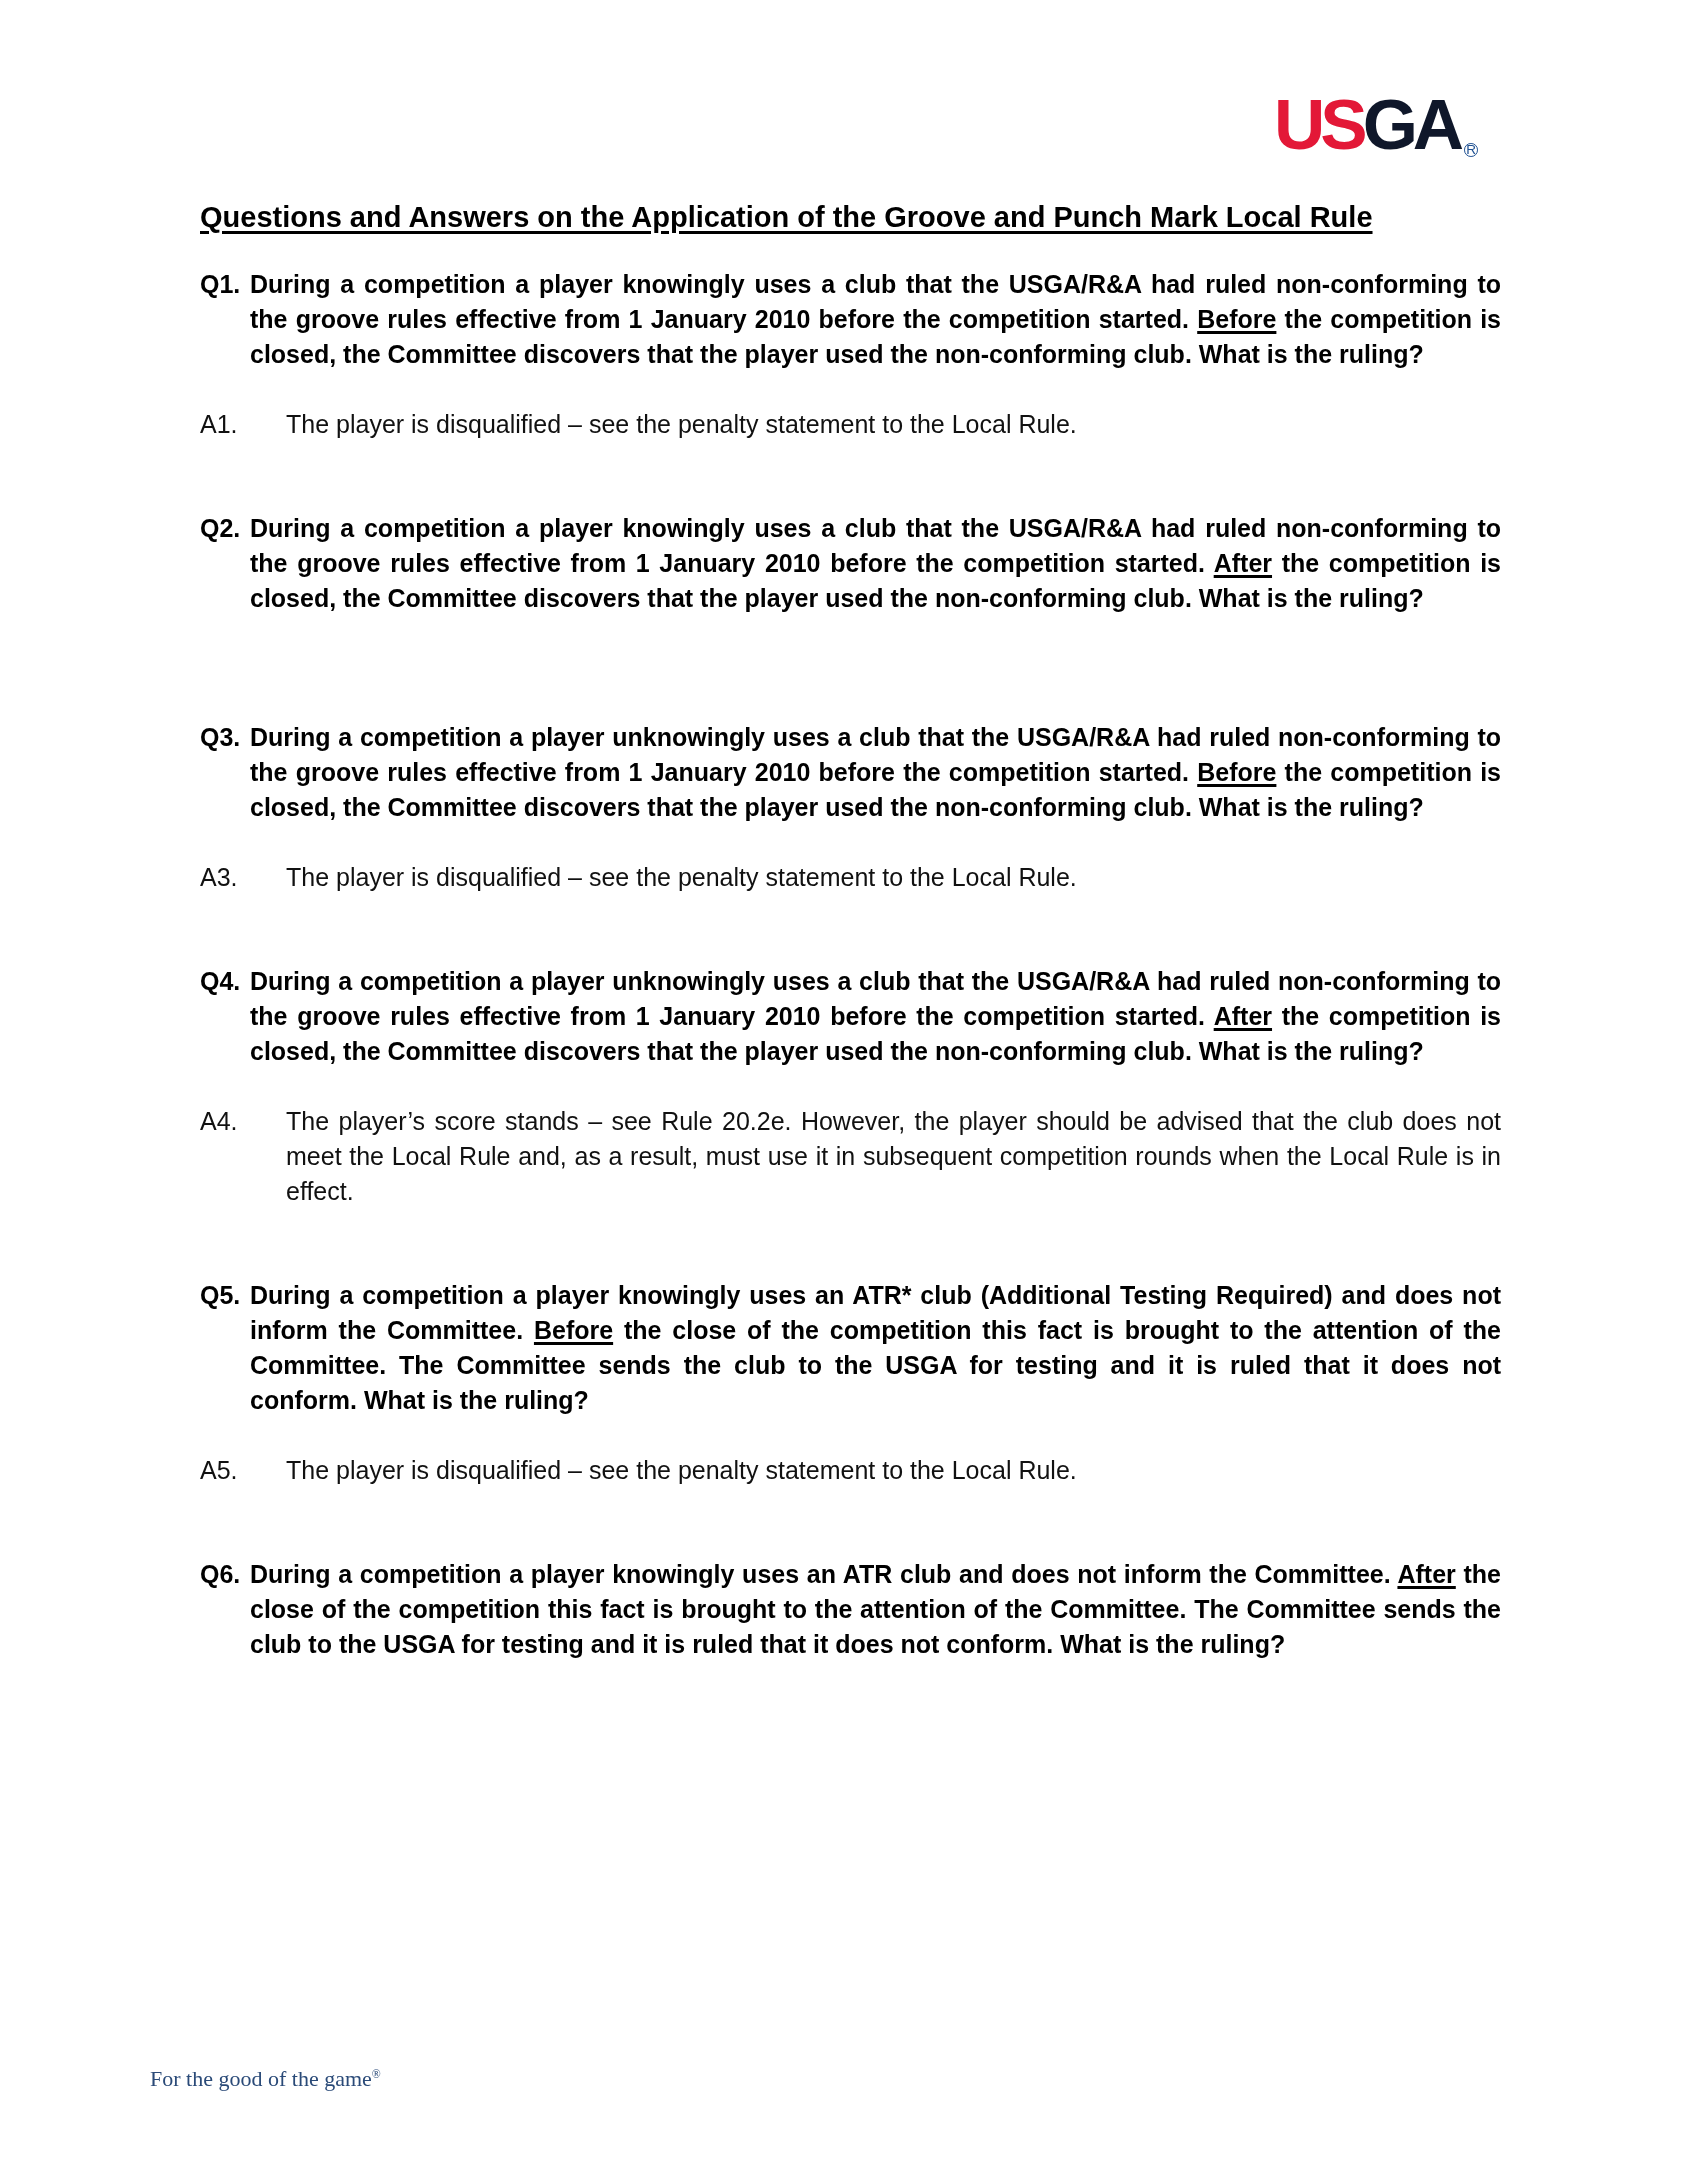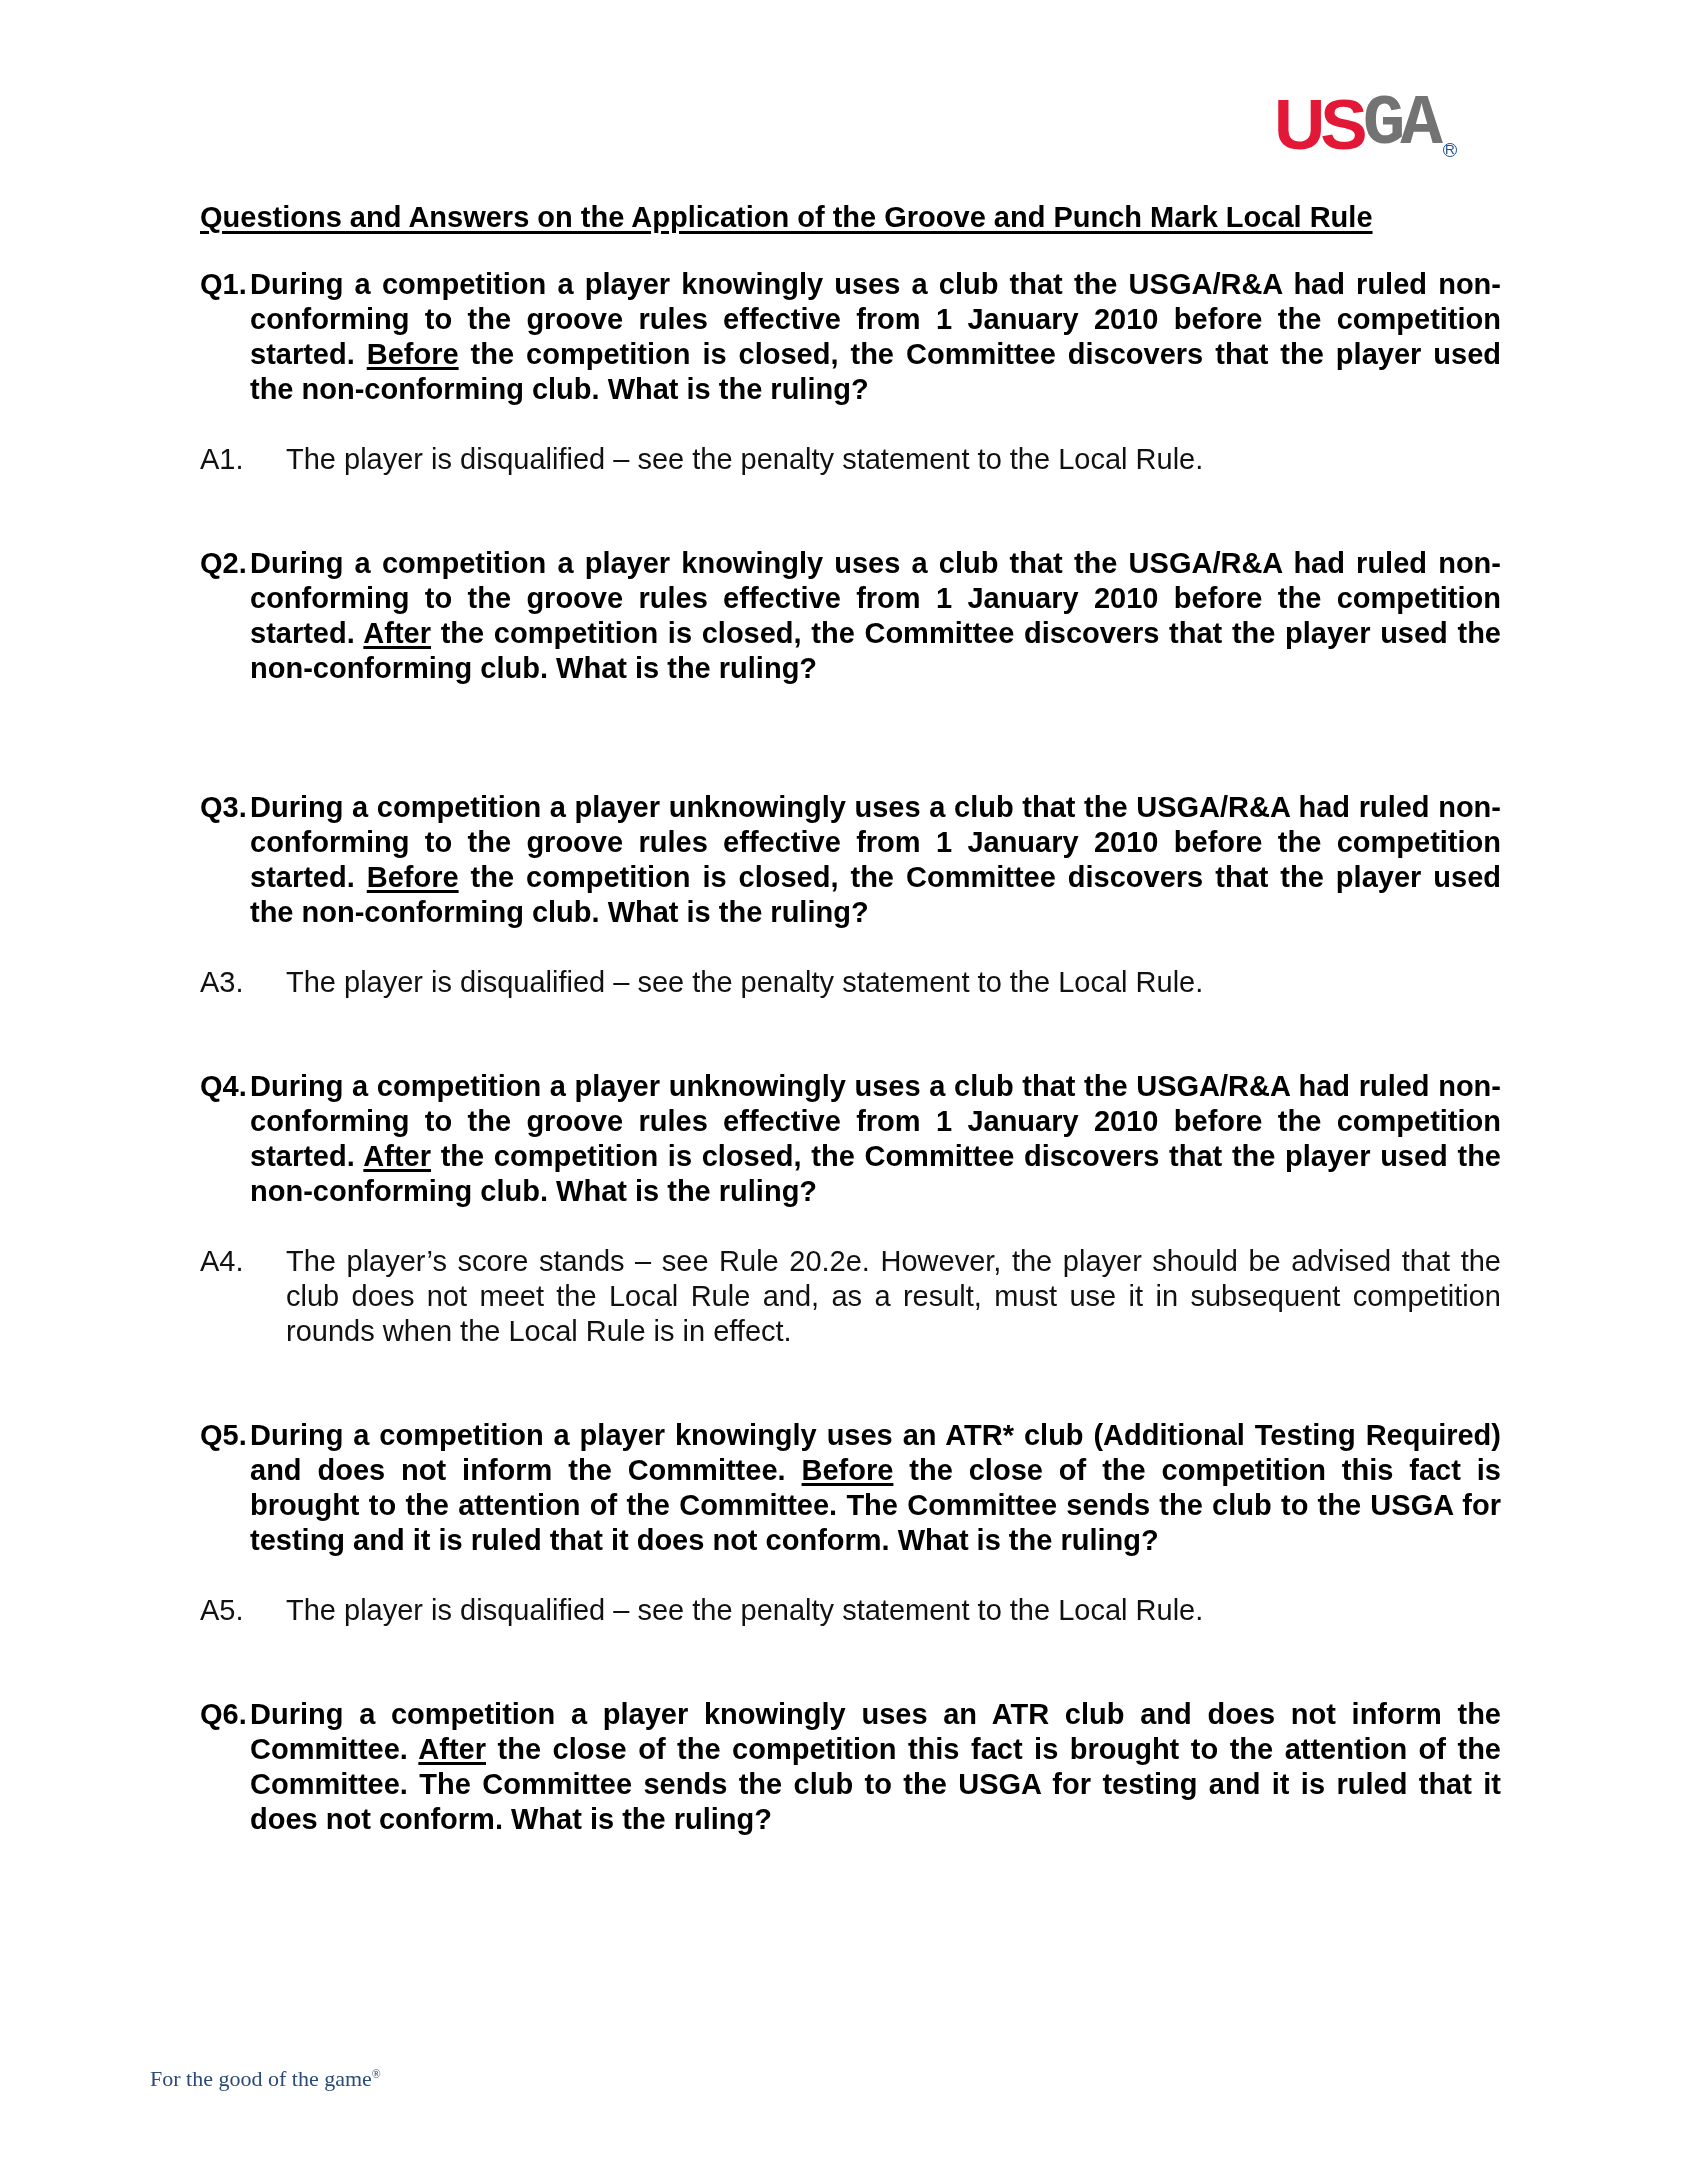--- a/index.html
+++ b/index.html
@@ -1,24 +1,24 @@
 <!DOCTYPE html>
 <html style="font-size:13.5px"><head>
   <meta charset="utf-8">
   <style>
     html, body { margin: 0; padding: 0; background: #ffffff; }
     body { width: 1687px; height: 2183px; position: relative; overflow: hidden; font-family: "Liberation Sans", sans-serif; color: #000; }
     .logo { position: absolute; left: 1274px; top: 101px; height: 59px; display: flex; align-items: flex-end; font-family: "Liberation Sans", sans-serif; font-weight: 700; font-size: 71px; letter-spacing: -5px; line-height: 1; }
     .logo .us { color: #e31837; }
-    .logo .ga { color: #737373; font-family: Liberation Mono, monospace; }
+    .logo .ga { color: #0f172a; }
     .logo .reg { color: #1d4f91; font-size: 13.5px; letter-spacing: 0; margin-left: 5px; margin-bottom: 3.4px; font-weight: 400; border: 1.3px solid #1d4f91; border-radius: 50%; width: 11.8px; height: 11.8px; display: inline-flex; align-items: center; justify-content: center; line-height: 1; }
     .title { position: absolute; left: 200px; top: 201px; font-weight: 700; font-size: 29px; text-decoration: underline; text-decoration-thickness: 2.5px; text-underline-offset: 4.2px; white-space: nowrap; }
     .content { position: absolute; left: 200px; top: 267px; width: 1301px; }
     .qa { position: relative; }
-    .q, .a { display: flex; font-size: 29px; line-height: 35px; text-align: justify; }
+    .q, .a { display: flex; font-size: 25px; line-height: 35px; text-align: justify; }
     .q { font-weight: 700; }
     .a { font-weight: 400; color: #111; gap: 36px; }
     .label { flex: 0 0 50px; white-space: nowrap; }
     .text { flex: 1; text-align: justify; }
     .u { text-decoration: underline; text-decoration-thickness: 2.5px; text-underline-offset: 3.4px; margin-top: 44px; }
     .gap-qa { height: 35px; }
     .gap-block { height: 69px; }
     .footer { position: absolute; left: 150px; top: 2066px; color: #2a4a78; font-size: 22px; font-family: Liberation Serif, serif; letter-spacing: 0px; }
     .footer sup { font-size: 11.8px; }
   </style>

